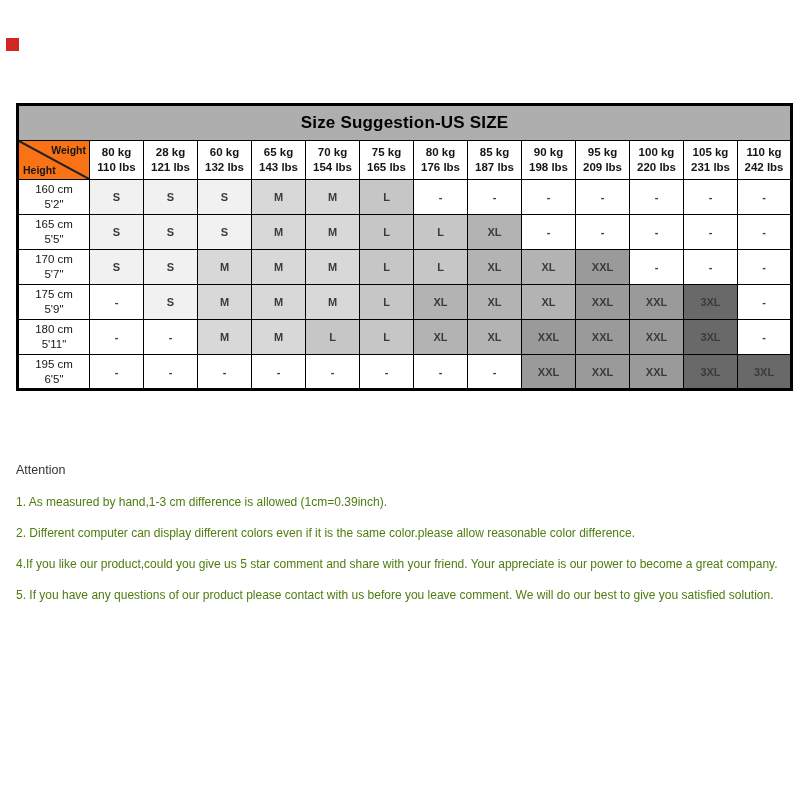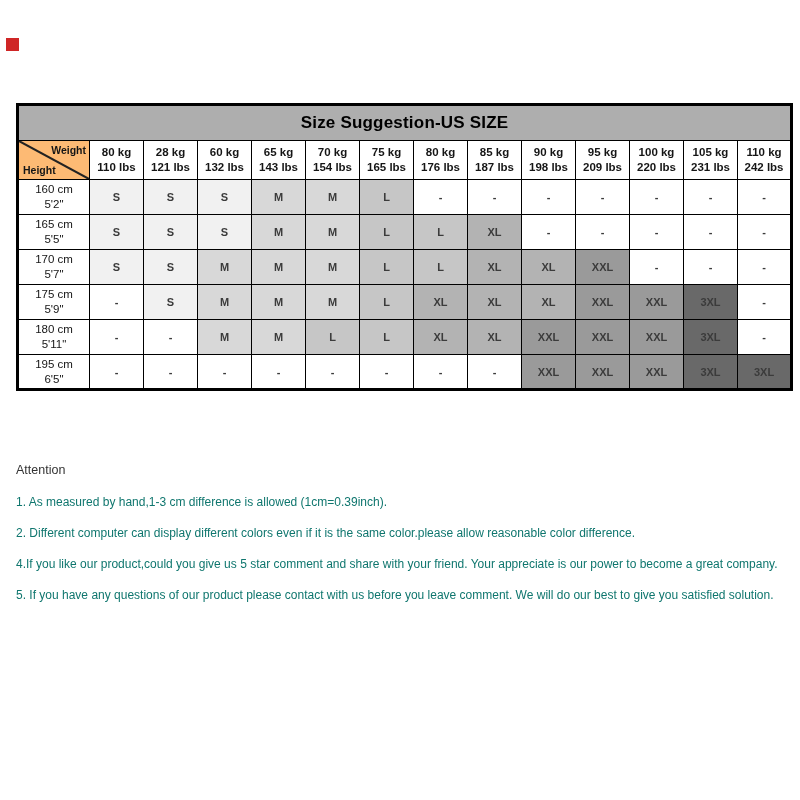--- a/index.html
+++ b/index.html
@@ -7,33 +7,33 @@
     font-family: "Liberation Sans", "DejaVu Sans", sans-serif; position: relative; overflow: hidden; }
 
   .red-marker { position: absolute; left: 6px; top: 38px; width: 13px; height: 13px; background: #cf2626; }
 
   .chart-wrap { position: absolute; left: 16px; top: 103px; }
   table.size-table { border-collapse: collapse; table-layout: fixed; width: 774px; border: 3px solid #000; }
   table.size-table td { border: 1.5px solid #000; text-align: center; vertical-align: middle; padding: 0; overflow: hidden; }
 
   .title-cell { height: 36px; background: #aeaeae; font-size: 17px; font-weight: bold; color: #000; letter-spacing: 0.2px; }
 
-  .corner { background: #fdba74; height: 38px; padding: 0; }
+  .corner { background: #f97316; height: 38px; padding: 0; }
   .corner-inner { position: relative; width: 100%; height: 38px; }
   .corner-inner svg { position: absolute; left: 0; top: 0; width: 100%; height: 100%; }
   .wlab { position: absolute; top: 3px; right: 3px; font-size: 10.5px; font-weight: 600; color: #151515; }
   .hlab { position: absolute; bottom: 3px; left: 4px; font-size: 10.5px; font-weight: 600; color: #151515; }
 
   .wcol { background: #ffffff; height: 38px; font-size: 11.5px; font-weight: 600; color: #151515; line-height: 15px; }
   .hrow { background: #ffffff; height: 35px; font-size: 11.5px; font-weight: 400; color: #151515; line-height: 15px; }
   .size-cell { height: 35px; font-size: 11px; font-weight: 700; color: #3b3b3b; }
 
   .attention { position: absolute; left: 16px; top: 463px; width: 780px; color: #333333; }
   .attention-heading { font-size: 12.5px; line-height: 14px; margin-bottom: 18px; color: #333333; }
-  .note { font-size: 12px; line-height: 14px; margin-bottom: 17px; white-space: nowrap; color: #0f766e; }
+  .note { font-size: 12px; line-height: 14px; margin-bottom: 17px; white-space: nowrap; color: #4d7c0f; }
 </style>
 </head>
 <body>
 
 <div class="red-marker" style="background: rgb(207, 38, 38);"></div>
 
 <div class="chart-wrap">
   <table class="size-table">
     <colgroup id="cols">
       <col style="width:72px">

